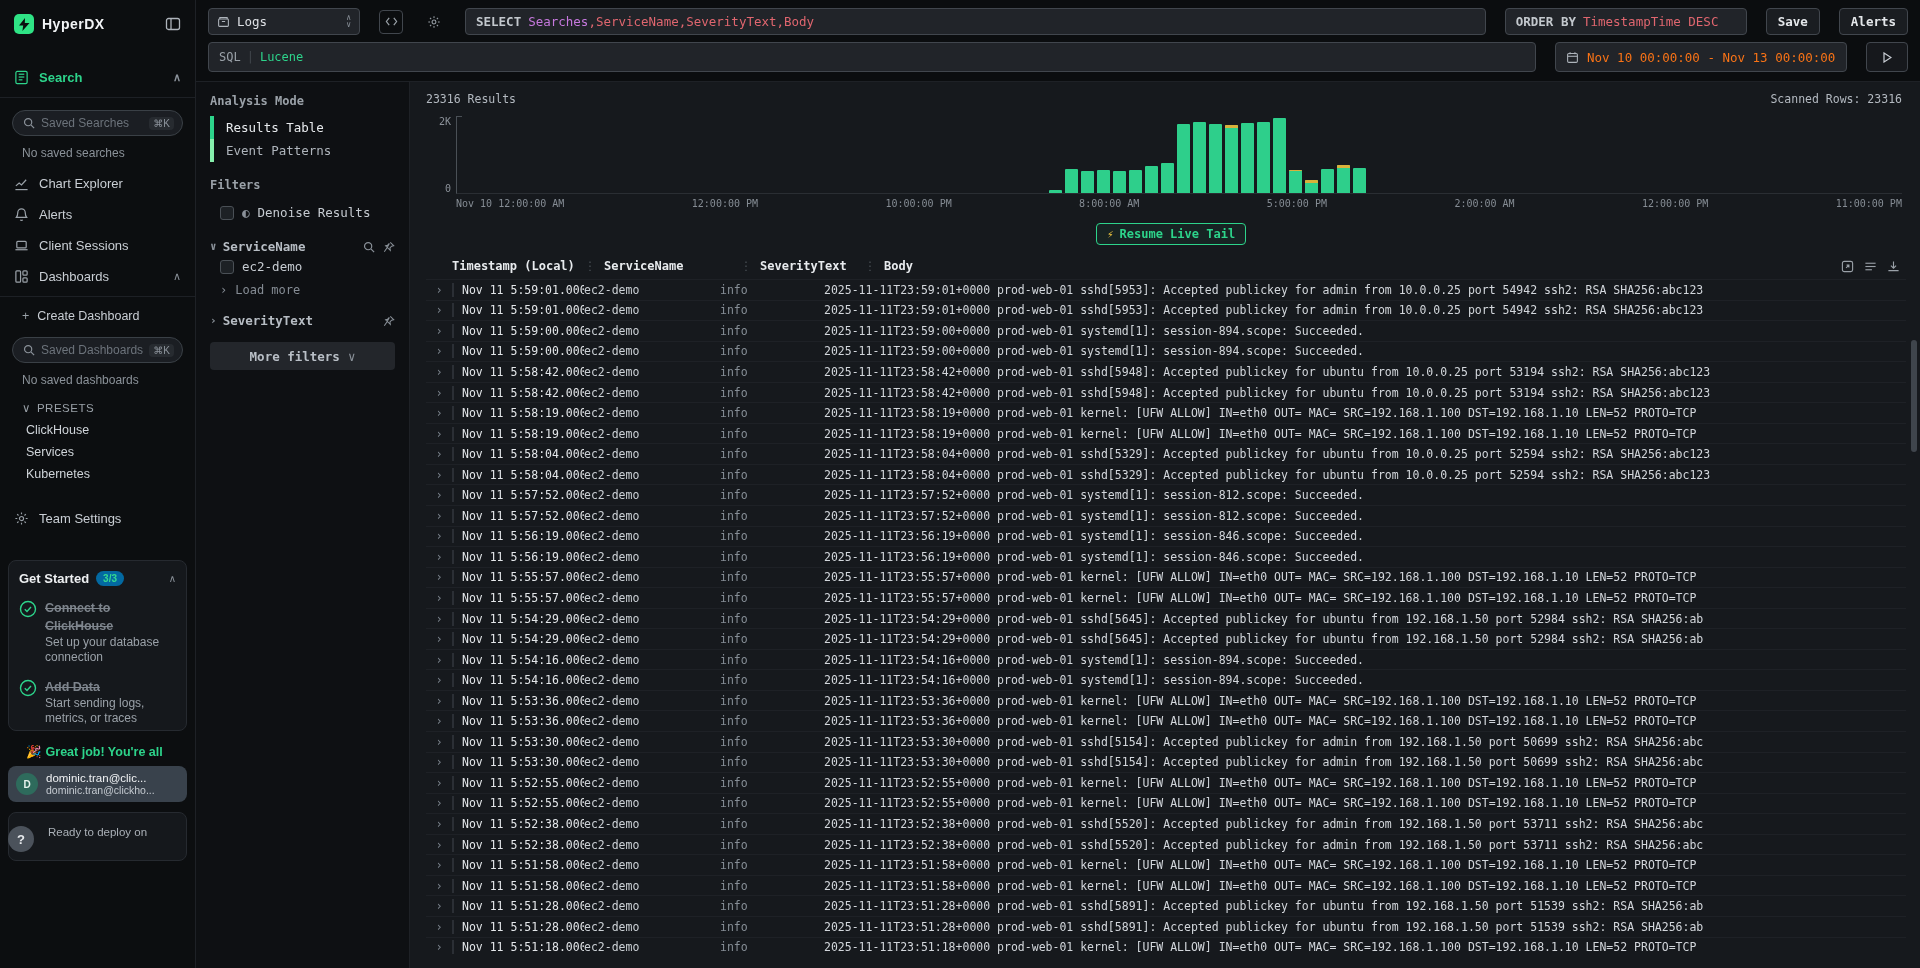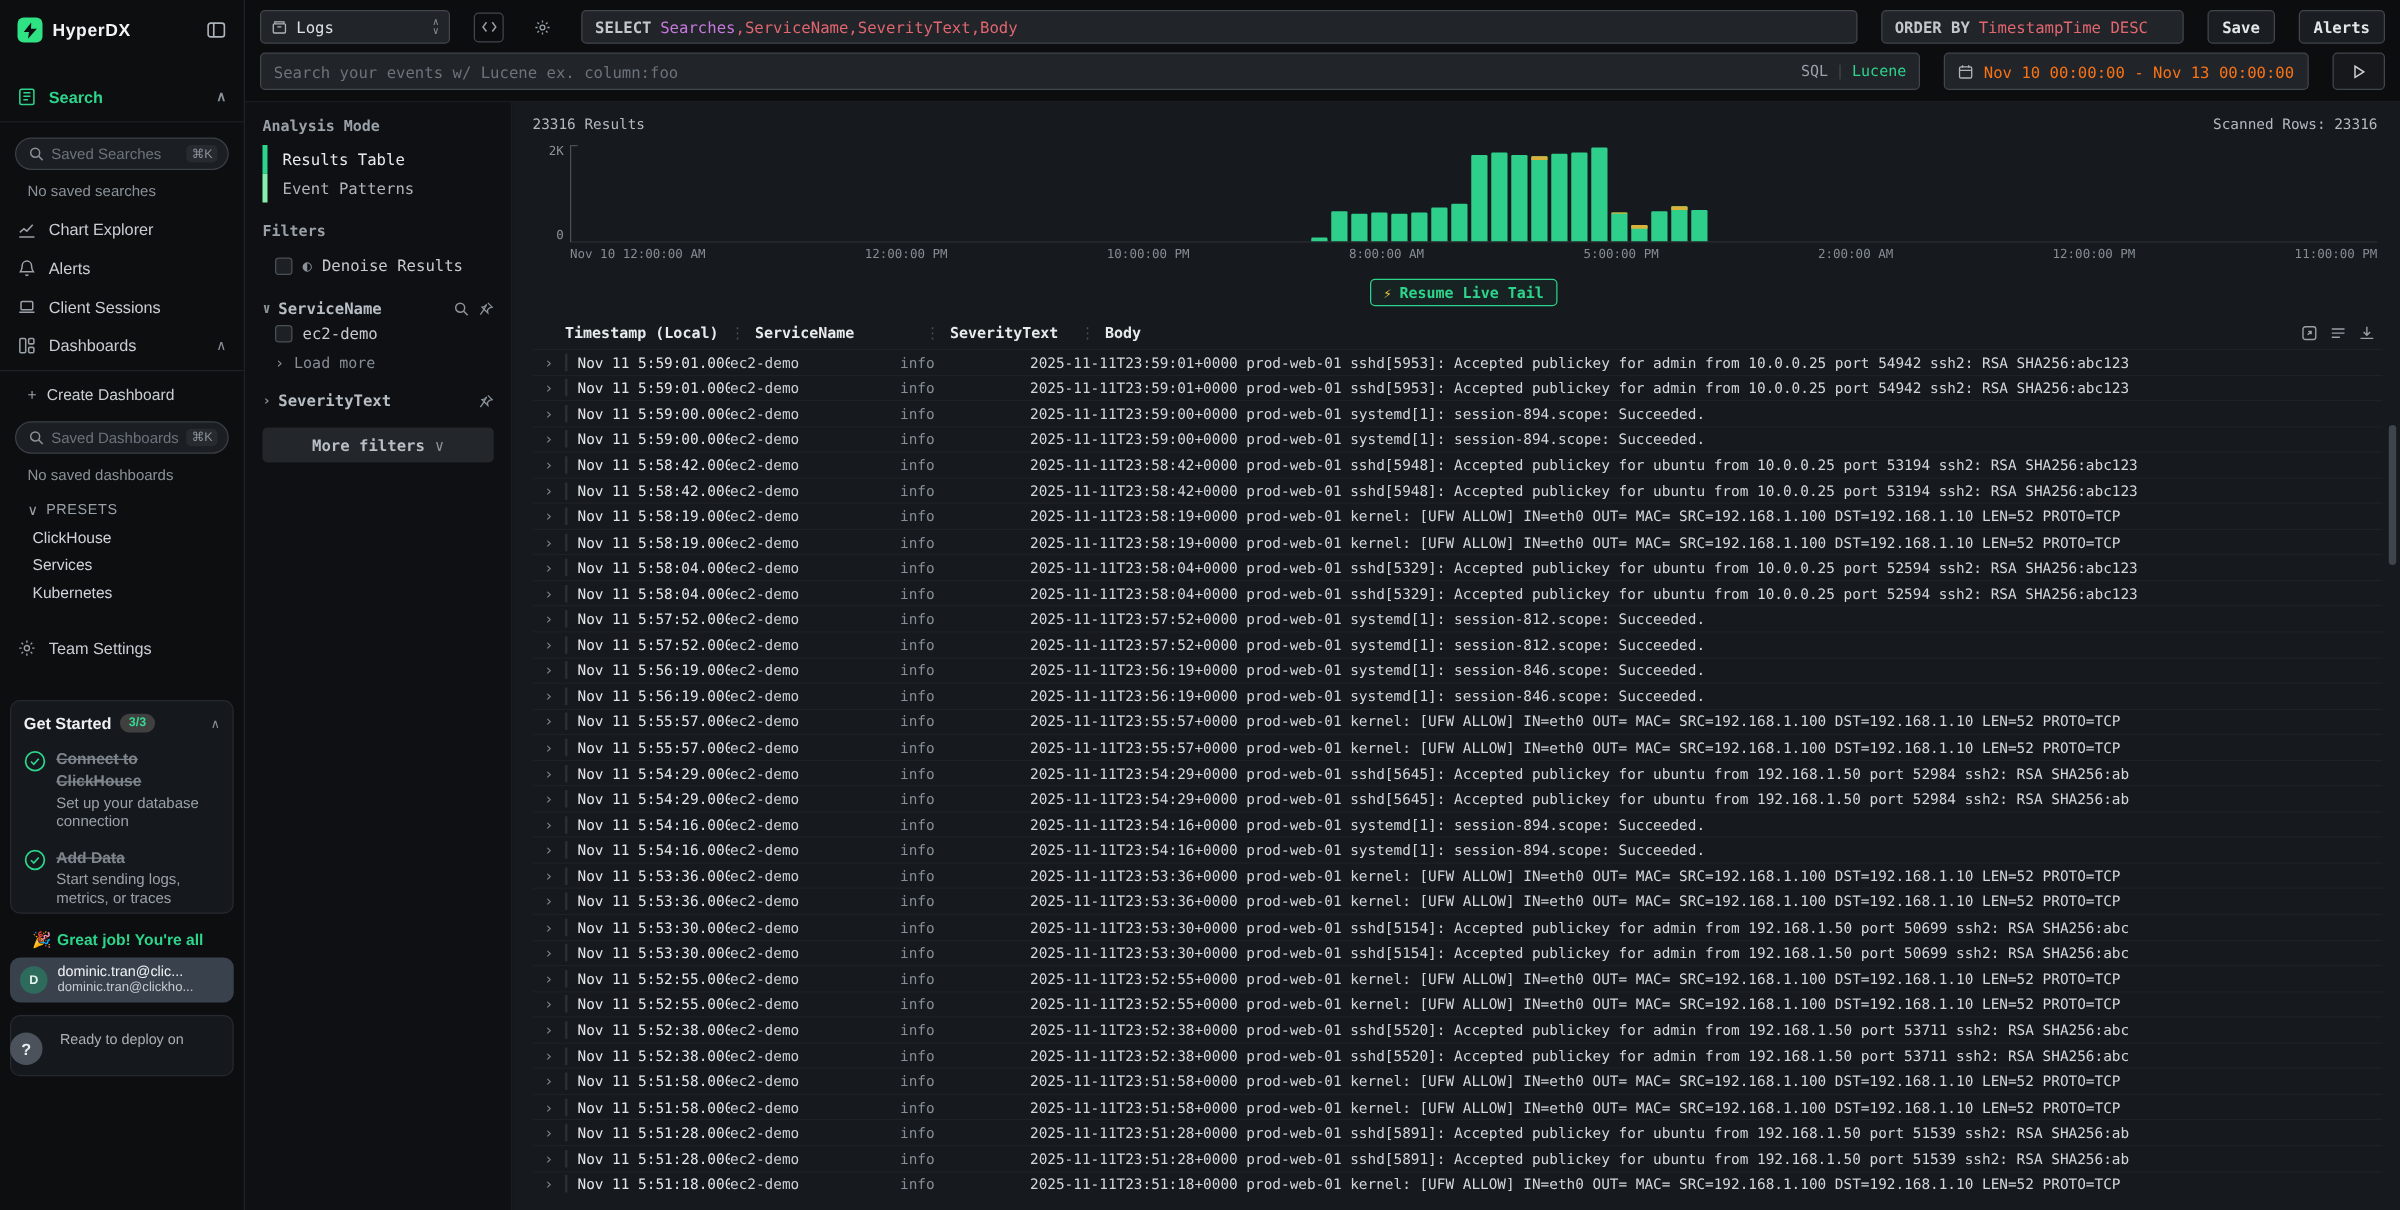--- a/index.html
+++ b/index.html
@@ -23,21 +23,21 @@
   .pill-search .ph { color:#6c737b; font-size:12px; flex:1; white-space:nowrap; overflow:hidden; }
   .kbd { background:#272b30; color:#8d949c; font-size:10px; border-radius:4px; padding:1px 4px; }
   .side-note { color:#8b9299; font-size:12px; padding:6px 14px 8px 22px; }
   .create-dash { display:flex; align-items:center; gap:8px; padding:8px 14px 6px 22px; font-size:12.5px; color:#c9ced4; cursor:pointer; }
   .presets-head { display:flex; align-items:center; gap:6px; color:#9aa1a8; font-size:11.5px; padding:6px 14px 4px 22px; letter-spacing:.5px; cursor:pointer; }
   .preset-item { padding:4px 14px 4px 26px; font-size:12.5px; color:#cfd4d9; cursor:pointer; }
   .team-settings { margin-top:18px; }
   .gs-card { margin:26px 8px 4px; background:#15181c; border:1px solid #262a30; border-radius:8px; padding:10px 10px 4px; }
   .gs-head { display:flex; align-items:center; gap:7px; }
   .gs-title { font-weight:bold; font-size:13px; color:#eef0f2; }
-  .gs-badge { background:#404040; color:#35d991; font-size:10px; font-weight:bold; border-radius:9px; padding:2px 7px; }
+  .gs-badge { background:#0369a1; color:#35d991; font-size:10px; font-weight:bold; border-radius:9px; padding:2px 7px; }
   .gs-chev { margin-left:auto; color:#8a9199; font-size:10px; }
   .gs-item { display:flex; gap:8px; margin-top:12px; }
   .gs-check { flex:0 0 auto; margin-top:2px; }
   .gs-item-title { font-size:12.5px; font-weight:bold; color:#7e858d; text-decoration:line-through; }
   .gs-item-desc { font-size:12px; color:#9aa1a8; line-height:1.25; margin-top:1px; }
   .gs-done { display:flex; align-items:flex-start; gap:4px; padding:10px 2px 6px 26px; color:#2dd48b; font-weight:bold; font-size:12.5px; line-height:1.2; white-space:nowrap; overflow:hidden; }
   .help-fab { position:absolute; left:8px; bottom:116px; width:26px; height:26px; border-radius:50%; background:#4b525b; color:#e8ebee; display:flex; align-items:center; justify-content:center; font-weight:bold; font-size:13px; cursor:pointer; z-index:3; }
   .user-pill { margin:0 8px; background:#39424c; border-radius:8px; display:flex; align-items:center; gap:8px; padding:6px 8px; cursor:pointer; }
   .avatar { width:22px; height:22px; border-radius:50%; background:#2e6b5c; color:#e7f5ef; font-size:10px; font-weight:bold; display:flex; align-items:center; justify-content:center; }
   .user-name { font-size:11.5px; font-weight:normal; color:#f0f2f4; white-space:nowrap; overflow:hidden; }
@@ -321,21 +321,20 @@
       </div>
       <div class="tb-btn">
           <span>Save</span>
         </div>
       <div class="tb-btn">
           <span>Alerts</span>
         </div>
     </div>
     <div class="tb-row">
       <div class="input-box search-box">
-        <span class="search-ph">Search your events w/ Lucene ex. column:foo</span>
         <span class="mode-toggle">
           <span class="mode-sql">SQL</span>
           <span class="mode-sep">|</span>
           <span class="mode-lucene">Lucene</span>
         </span>
       </div>
       <div class="input-box daterange">
         <svg width="13" height="13" viewBox="0 0 16 16" fill="none" stroke="#aeb4bb" stroke-width="1.3">
             <rect x="2" y="3" width="12" height="11" rx="1.5"></rect>
             <line x1="2" y1="6.5" x2="14" y2="6.5"></line>

